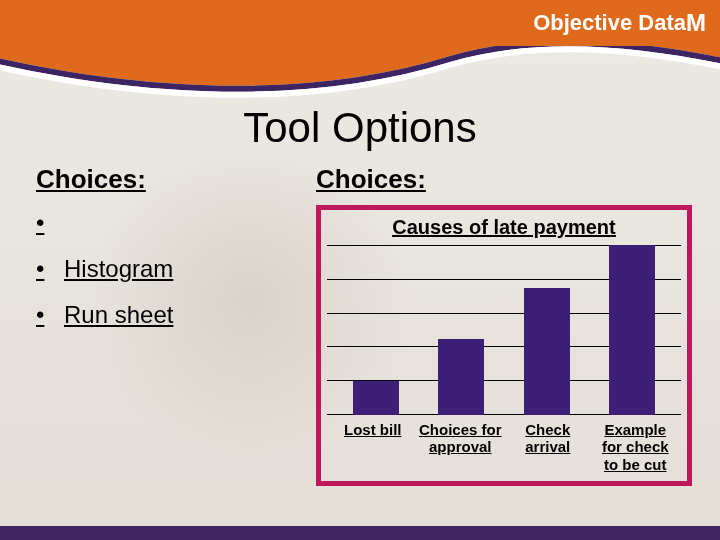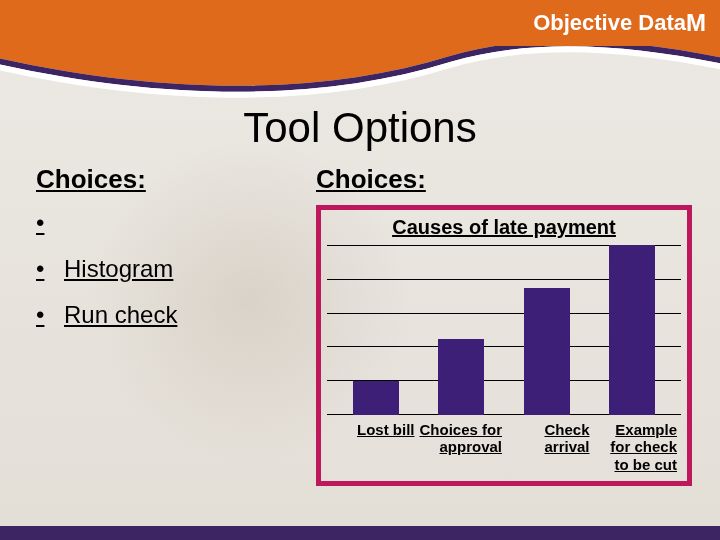--- a/index.html
+++ b/index.html
@@ -150,21 +150,21 @@
     display: flex;
     justify-content: space-around;
     padding: 6px 2px 8px;
     font-size: 15px;
     font-weight: 700;
     line-height: 1.15;
   }
   .xlabels > div {
     width: 25%;
     padding: 0 2px;
-    text-align: right;
+    text-align: center;
   }
 </style>
 </head>
 <body>
 
 <div class="slide">
   <div class="bg-photo"></div>
   <div class="footer-band"></div>
 
   <div class="header">
@@ -187,21 +187,21 @@
         <ul class="bullets">
           <li>
               <span class="dot">•</span>
             </li>
           <li>
               <span class="dot">•</span>
               <span>Histogram</span>
             </li>
           <li>
               <span class="dot">•</span>
-              <span>Run check</span>
+              <span>Run sheet</span>
             </li>
         </ul>
       </div>
 
       <div class="right">
         <div class="sub-h">Choices:</div>
 
         <div class="chart-wrap">
           <div class="chart-title">Causes of late payment</div>
 

